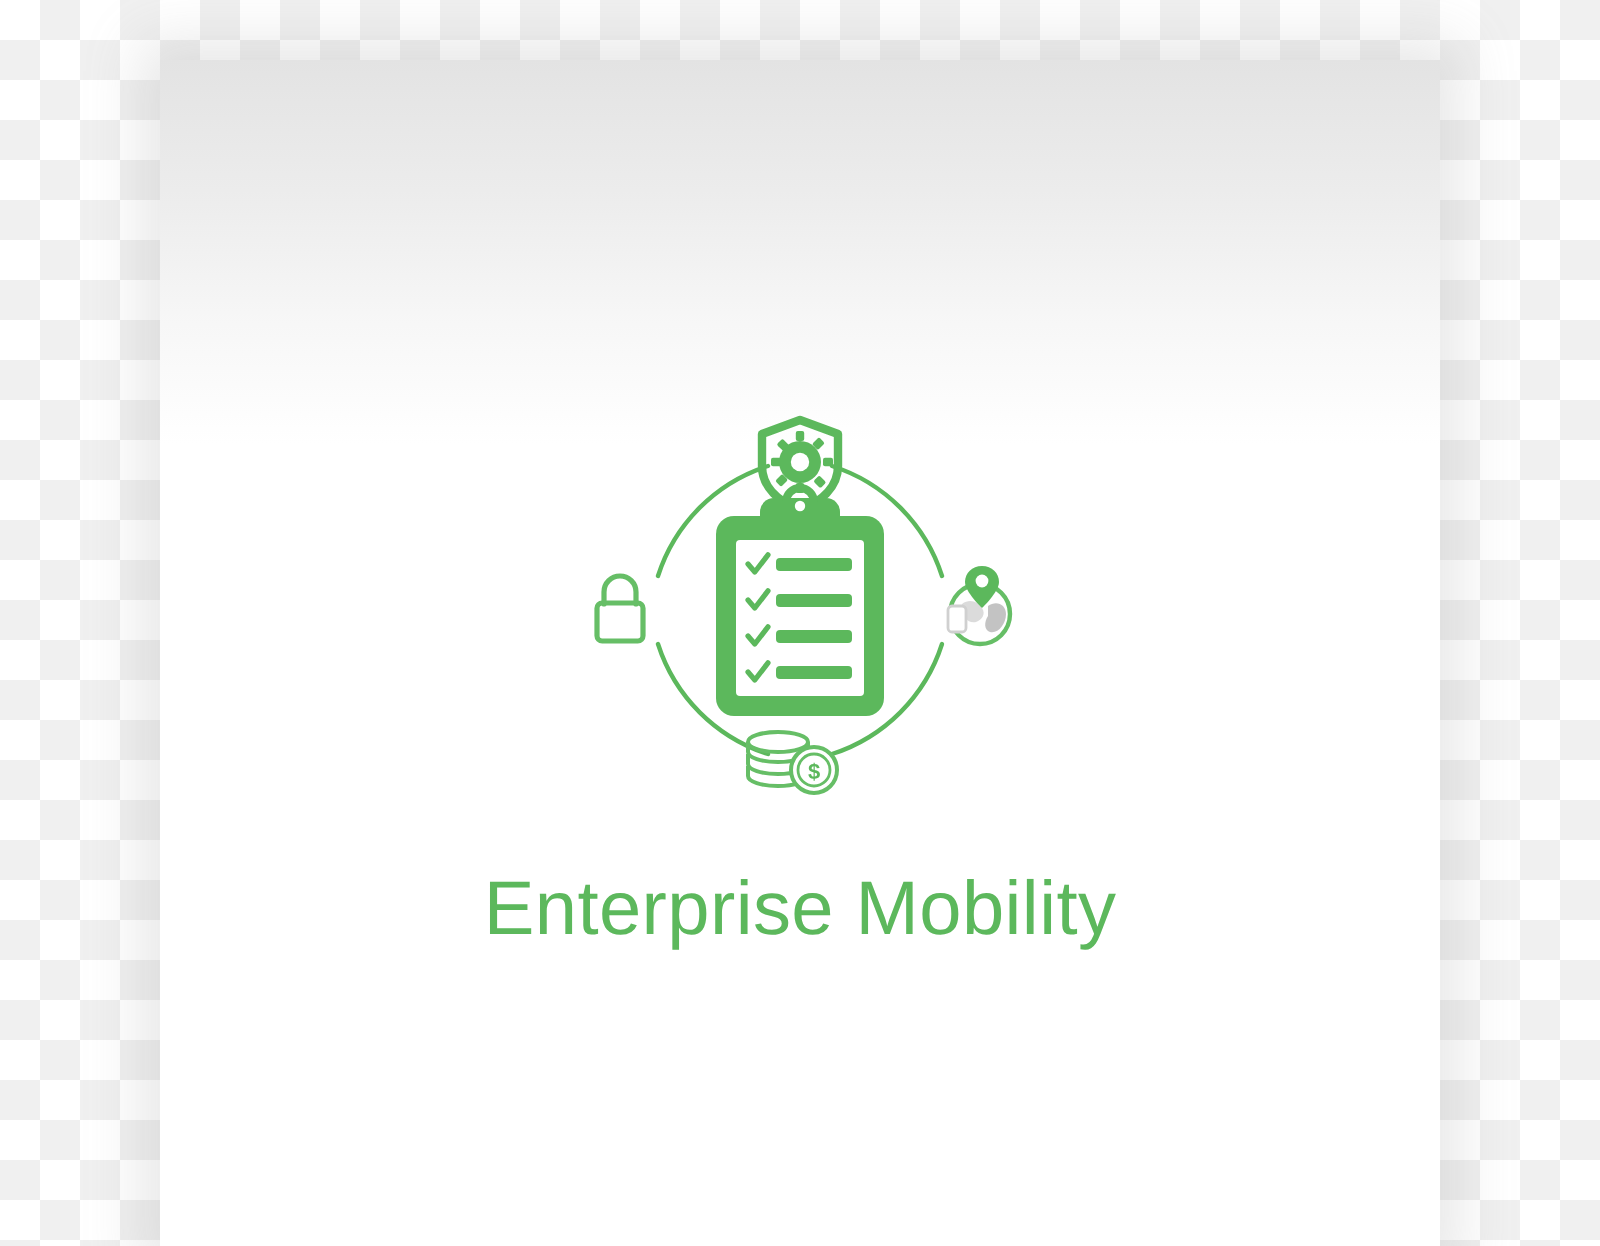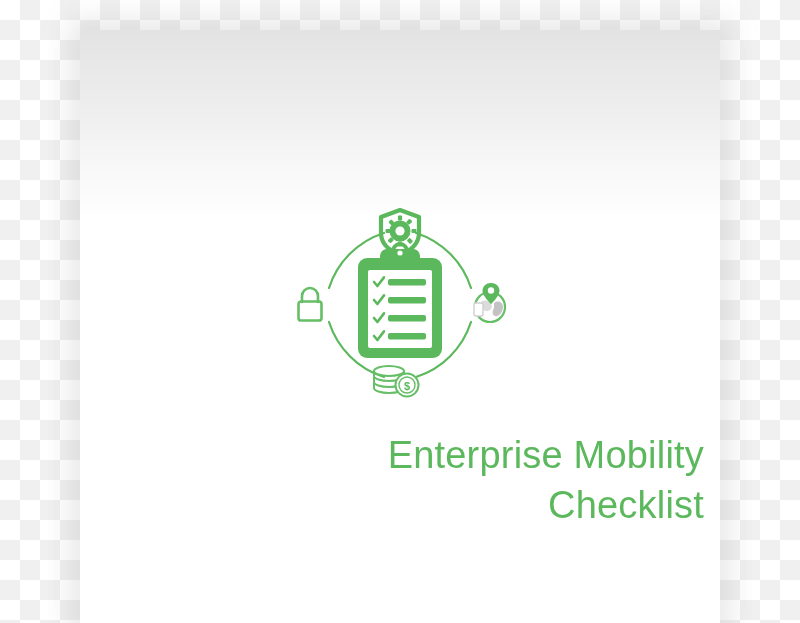--- a/index.html
+++ b/index.html
@@ -67,22 +67,22 @@
     width: 230px;
     height: 200px;
   }
 
   
   #title-block {
     position: absolute;
     left: 0;
     right: 0;
     top: 400px;
-    text-align: right;
-    padding: 0 16px;
+    text-align: center;
+    padding: 0 44px;
   }
 
   .title-line {
     display: block;
     color: #5CB85C;
     font-family: "Liberation Sans", sans-serif;
     font-size: 38px;
     font-weight: 400;
     letter-spacing: 0.2px;
     line-height: 50px;
@@ -192,18 +192,17 @@
               <path d="M 89 131 l 3.4 4 l 6.6 -8.6" fill="none" stroke="#5CB85C" stroke-width="2.6" stroke-linecap="round" stroke-linejoin="round"></path>
               <rect x="103" y="128" width="38" height="6.5" rx="2" fill="#5CB85C"></rect>
             </g>
           </g>
 
         </svg>
       </div>
 
       <div id="title-block">
         <span class="title-line">Enterprise Mobility</span>
-        <span class="title-line">Checklist</span>
       </div>
 
     </div>
   </div>
 </div>
 
 </body></html>

